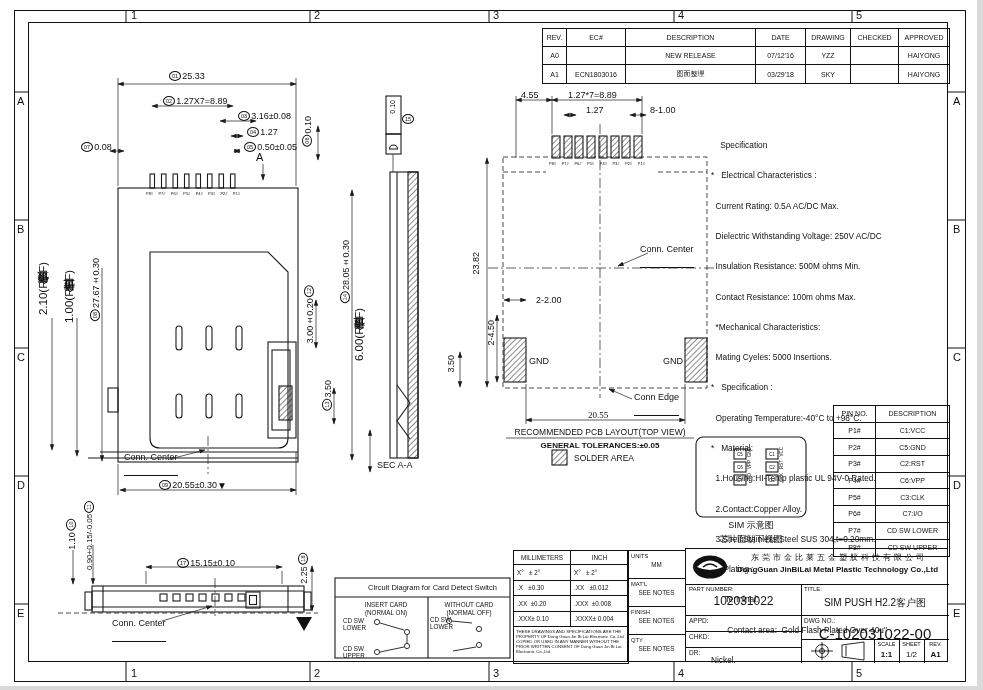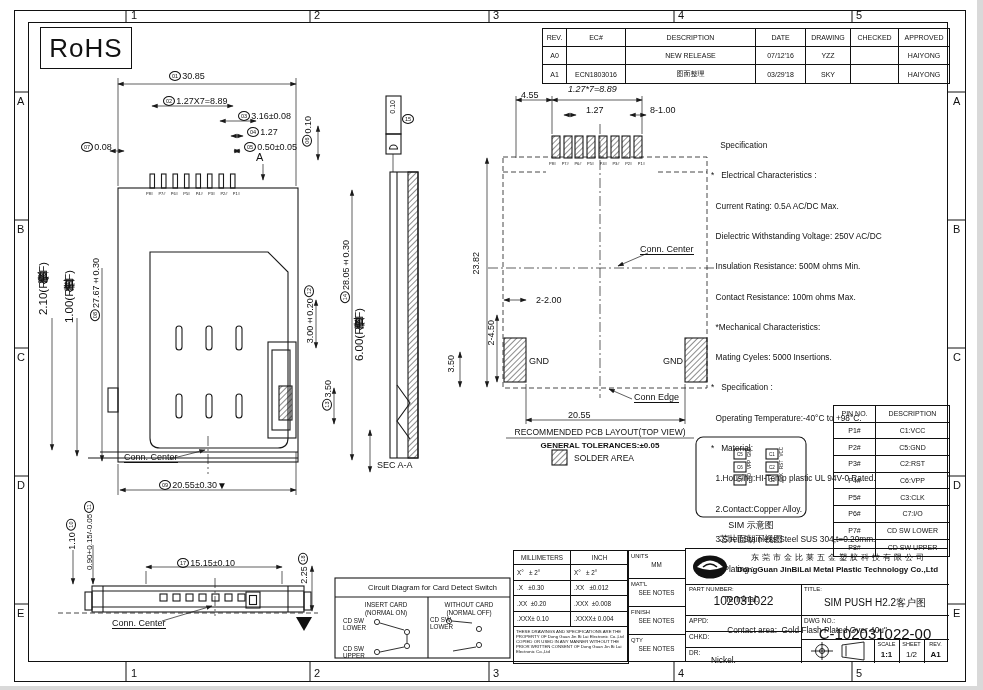--- a/index.html
+++ b/index.html
@@ -4,21 +4,21 @@
 <style>
   * { box-sizing: border-box; margin: 0; padding: 0; }
   html,body { background:#d9d9d9; }
   body { font-family:"Liberation Sans", sans-serif; color:#111; }
   #sheet { position:relative; width:977px; height:686px; background:#fff; overflow:hidden; }
   svg.art { position:absolute; left:0; top:0; }
   .abs { position:absolute; }
   .lbl { position:absolute; font-size:9px; line-height:10px; white-space:pre; color:#111; }
   .vlbl { position:absolute; writing-mode:vertical-rl; transform:rotate(180deg); font-size:9px; line-height:10px; white-space:pre; color:#111; }
   .big { font-size:11.5px; }
-  .ul { border-bottom:1px solid #111; padding-bottom:0; }
+  .ul { border-bottom:1px solid #111; padding-bottom:13px; }
   .ctr { text-align:center; }
   .balloon { display:inline-block; border:1px solid #111; border-radius:50%; font-size:5.5px; line-height:7px; padding:0.5px 2px; margin:0 1px; vertical-align:1.5px; }
   .vlbl .balloon { padding:2px 0.5px; margin:1px 0; }
   .tri { font-size:10px; vertical-align:-1px; }
   .zone { position:absolute; font-size:11px; }
   .frame { position:absolute; border:1.4px solid #111; }
   .grid { position:absolute; display:grid; border:1.1px solid #111; background:transparent; }
   .grid > div { border-right:0.9px solid #111; border-bottom:0.9px solid #111; display:flex; align-items:center; justify-content:center; font-size:7px; white-space:pre; overflow:hidden; }
   #revgrid > div:nth-child(7n) { border-right:none; }
   #revgrid > div:nth-child(n+15) { border-bottom:none; }
@@ -248,21 +248,20 @@
   <div class="zone" style="left:17px; top:223px;">B</div>
   <div class="zone" style="left:17px; top:351px;">C</div>
   <div class="zone" style="left:17px; top:479px;">D</div>
   <div class="zone" style="left:17px; top:607px;">E</div>
   <div class="zone" style="left:953px; top:95px;">A</div>
   <div class="zone" style="left:953px; top:223px;">B</div>
   <div class="zone" style="left:953px; top:351px;">C</div>
   <div class="zone" style="left:953px; top:479px;">D</div>
   <div class="zone" style="left:953px; top:607px;">E</div>
 
-  <div class="abs" style="left:40px; top:27px; width:92px; height:42px; border:1.2px solid #111; display:flex; align-items:center; justify-content:center; font-size:26px; letter-spacing:1px;">RoHS</div>
 
   <div id="revgrid" class="grid" style="left:542px; top:28px; grid-template-columns:24px 59px 130px 50px 45px 48px 50px; grid-template-rows:18px 18px 18px;">
     <div>REV.</div>
     <div>EC#</div>
     <div>DESCRIPTION</div>
     <div>DATE</div>
     <div>DRAWING</div>
     <div>CHECKED</div>
     <div>APPROVED</div>
     <div>A0</div>
@@ -321,21 +320,21 @@
     <div>P5#</div>
     <div>C3:CLK</div>
     <div>P6#</div>
     <div>C7:I/O</div>
     <div>P7#</div>
     <div>CD SW LOWER</div>
     <div>P8#</div>
     <div>CD SW UPPER</div>
   </div>
 
-  <div class="lbl" style="left:168px; top:71px;"><span class="balloon">01</span><span>30.85</span></div>
+  <div class="lbl" style="left:168px; top:71px;"><span class="balloon">01</span><span>25.33</span></div>
   <div class="lbl" style="left:162px; top:96px;"><span class="balloon">02</span><span>1.27X7=8.89</span></div>
   <div class="lbl" style="left:237px; top:111px;"><span class="balloon">03</span><span>3.16±0.08</span></div>
   <div class="lbl" style="left:246px; top:127px;"><span class="balloon">04</span><span>1.27</span></div>
   <div class="lbl" style="left:243px; top:142px;"><span class="balloon">05</span><span>0.50±0.05</span></div>
   <div class="lbl" style="left:80px; top:142px;"><span class="balloon">07</span><span>0.08</span></div>
   <div class="vlbl" style="left:302px; top:116px;"><span class="balloon">06</span><span>0.10</span></div>
   <div class="vlbl big" style="left:38px; top:262px;">2.10锁卡位置(REF)</div>
   <div class="vlbl big" style="left:64px; top:270px;">1.00推进位置(REF)</div>
   <div class="vlbl" style="left:90px; top:258px;"><span class="balloon">08</span><span>27.67±0.30</span></div>
   <div class="vlbl" style="left:304px; top:284px;"><span>3.00±0.20</span><span class="balloon">12</span></div>
@@ -354,32 +353,32 @@
       <span>P3#</span>
       <span>P2#</span>
       <span>P1#</span>
   </div>
 
   <div class="lbl" style="left:377px; top:460px;">SEC A-A</div>
   <div class="vlbl" style="left:388px; top:100px; font-size:7px;">0.10</div>
   <div class="abs" style="left:401px; top:108px;"><span class="balloon">15</span></div>
 
   <div class="lbl" style="left:521px; top:90px;">4.55</div>
-  <div class="lbl" style="left:568px; top:84px;font-style:italic;">1.27*7=8.89</div>
+  <div class="lbl" style="left:568px; top:90px;">1.27*7=8.89</div>
   <div class="lbl" style="left:586px; top:105px;">1.27</div>
   <div class="lbl" style="left:650px; top:105px;">8-1.00</div>
   <div class="vlbl" style="left:471px; top:252px;">23.82</div>
   <div class="lbl ul" style="left:640px; top:244px;">Conn. Center</div>
   <div class="lbl" style="left:536px; top:295px;">2-2.00</div>
   <div class="vlbl" style="left:486px; top:320px;">2-4.50</div>
   <div class="vlbl" style="left:446px; top:355px;">3.50</div>
   <div class="lbl" style="left:529px; top:356px;" able="false">GND</div>
   <div class="lbl" style="left:663px; top:356px;">GND</div>
   <div class="lbl ul" style="left:634px; top:392px;">Conn Edge</div>
-  <div class="lbl" style="left:568px; top:410px;">20.55</div>
+  <div class="lbl" style="left:588px; top:410px;font-family:Liberation Serif, serif;">20.55</div>
   <div class="lbl ctr" style="left:504px; top:427px; width:192px; font-size:8.5px;">RECOMMENDED PCB LAYOUT(TOP VIEW)</div>
   <div class="lbl ctr" style="left:504px; top:441px; width:192px; font-size:8px;font-weight:bold;">GENERAL TOLERANCES:±0.05</div>
   <div class="lbl" style="left:574px; top:453px; font-size:8.5px;">SOLDER AREA</div>
   <div class="padrow tiny" style="left:549px; top:161px; width:96px;">
     <span>P8#</span>
       <span>P7#</span>
       <span>P6#</span>
       <span>P5#</span>
       <span>P4#</span>
       <span>P3#</span>

